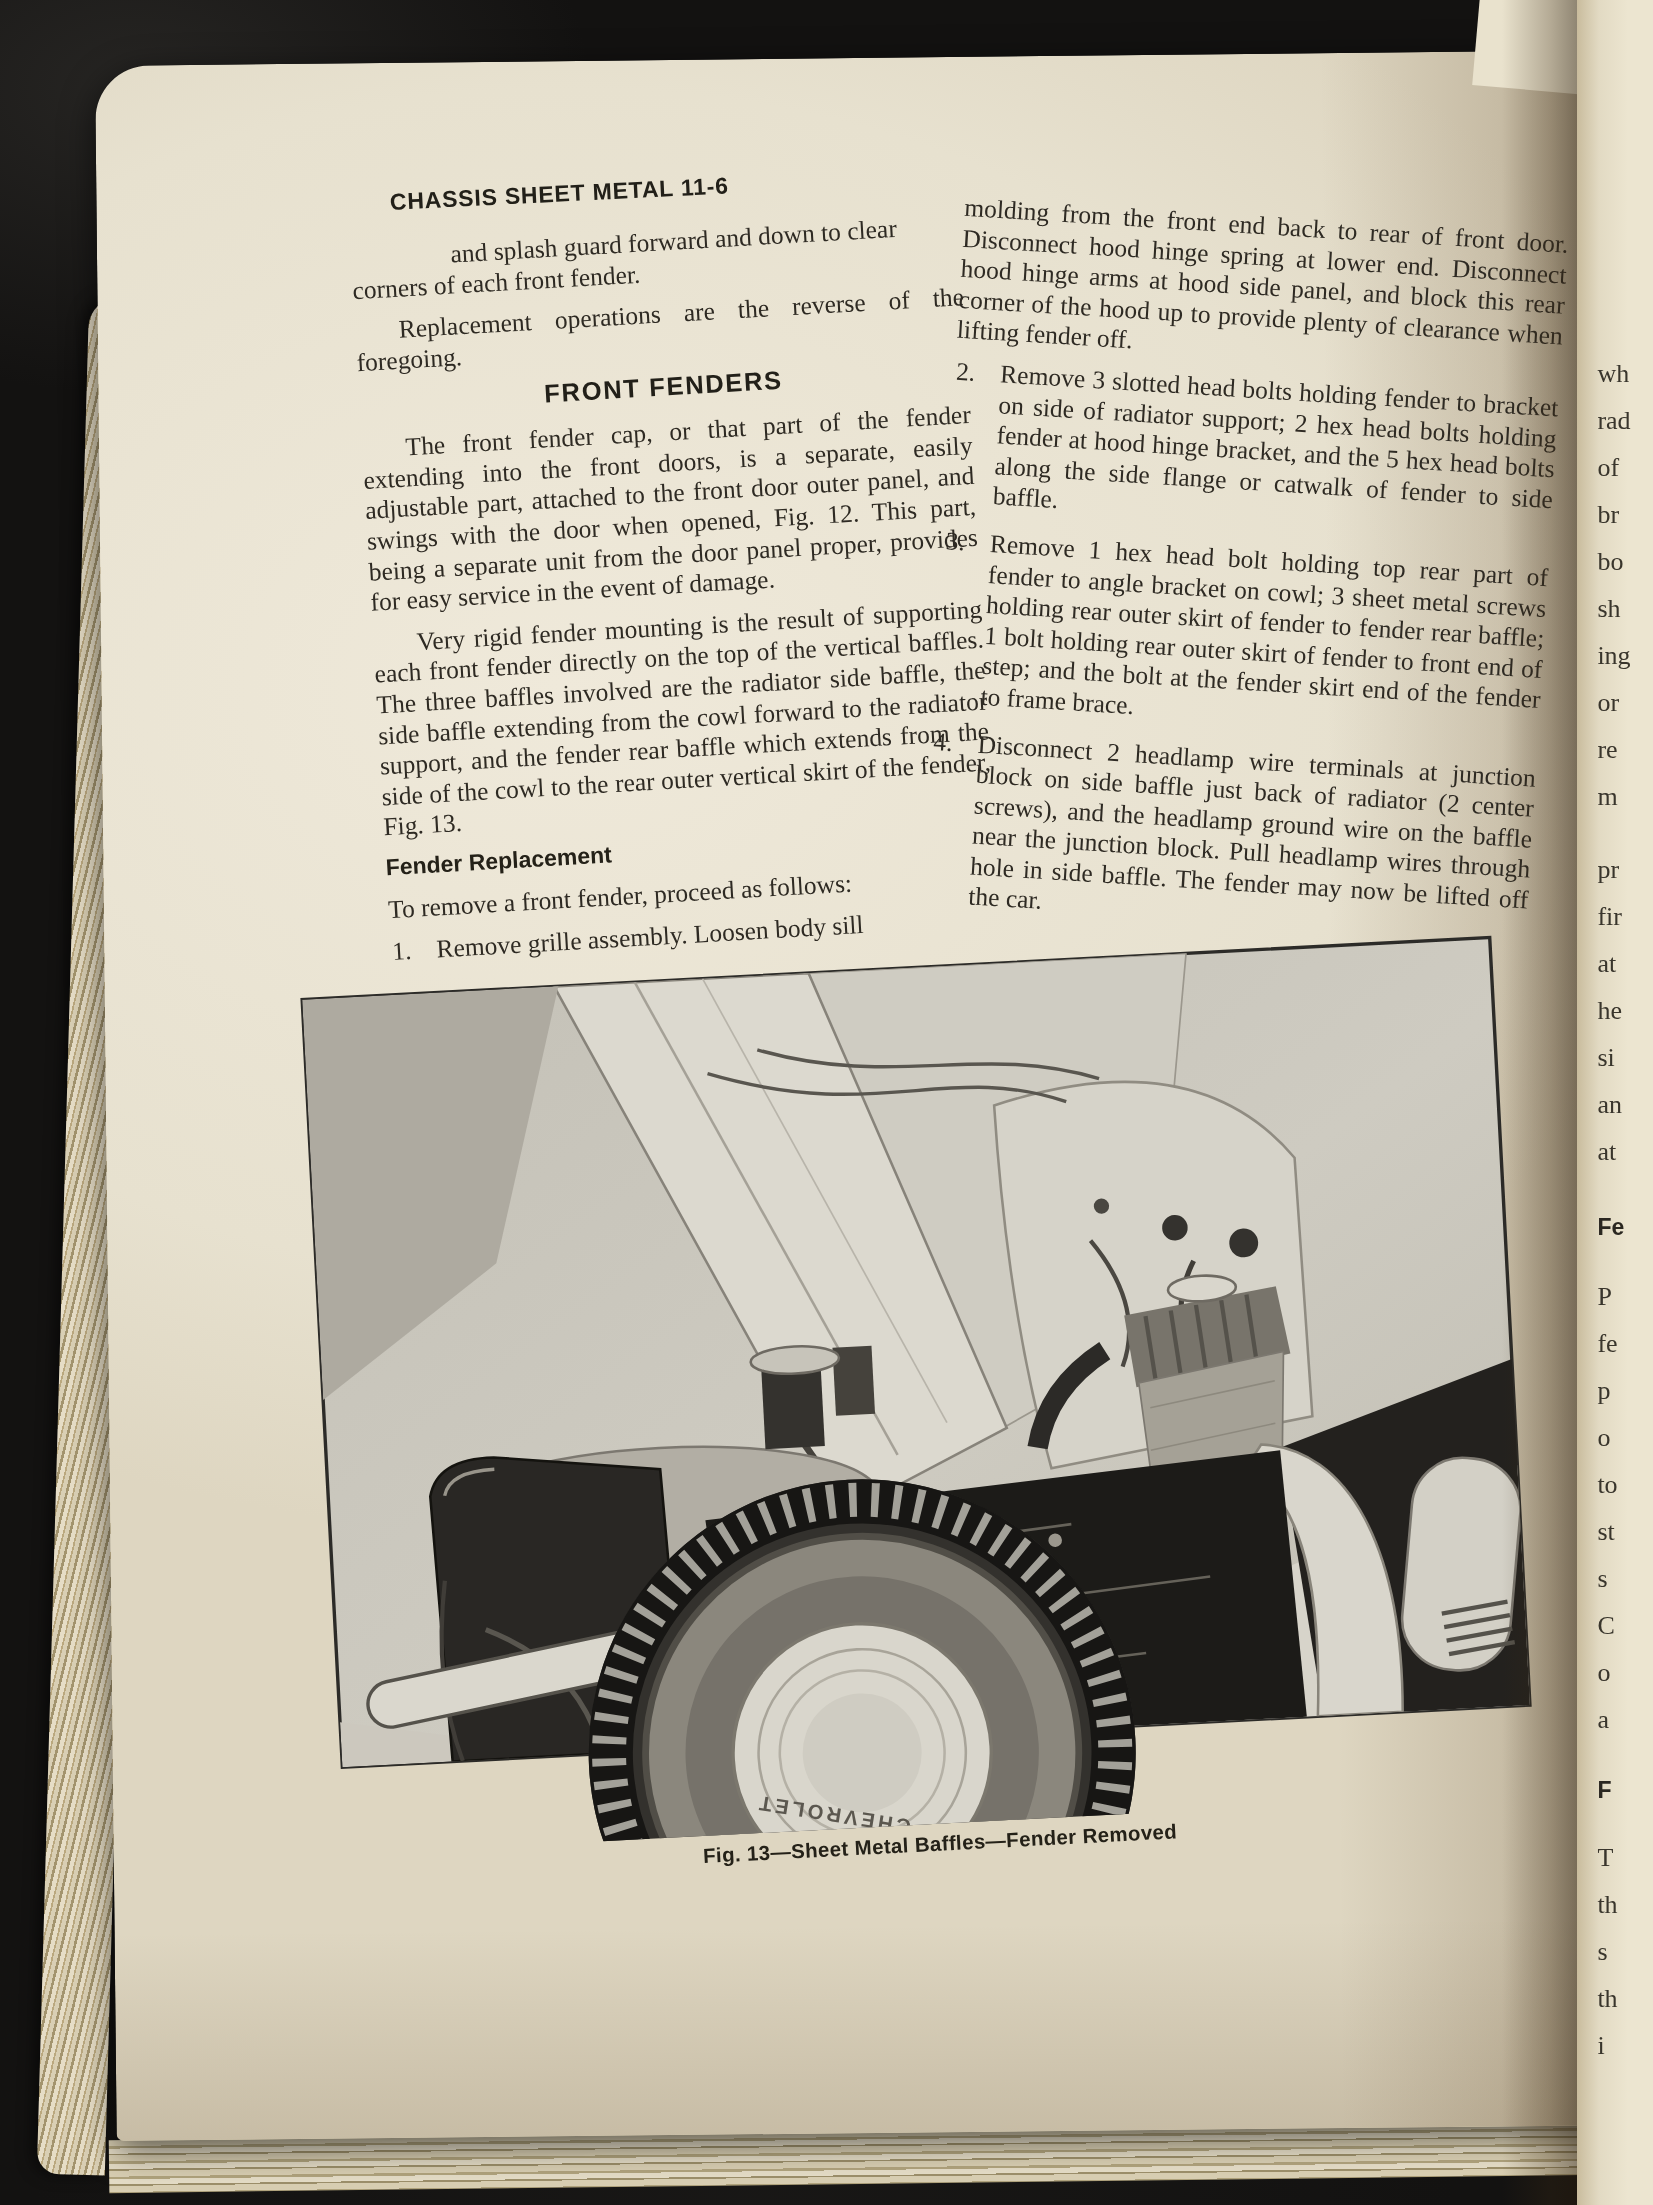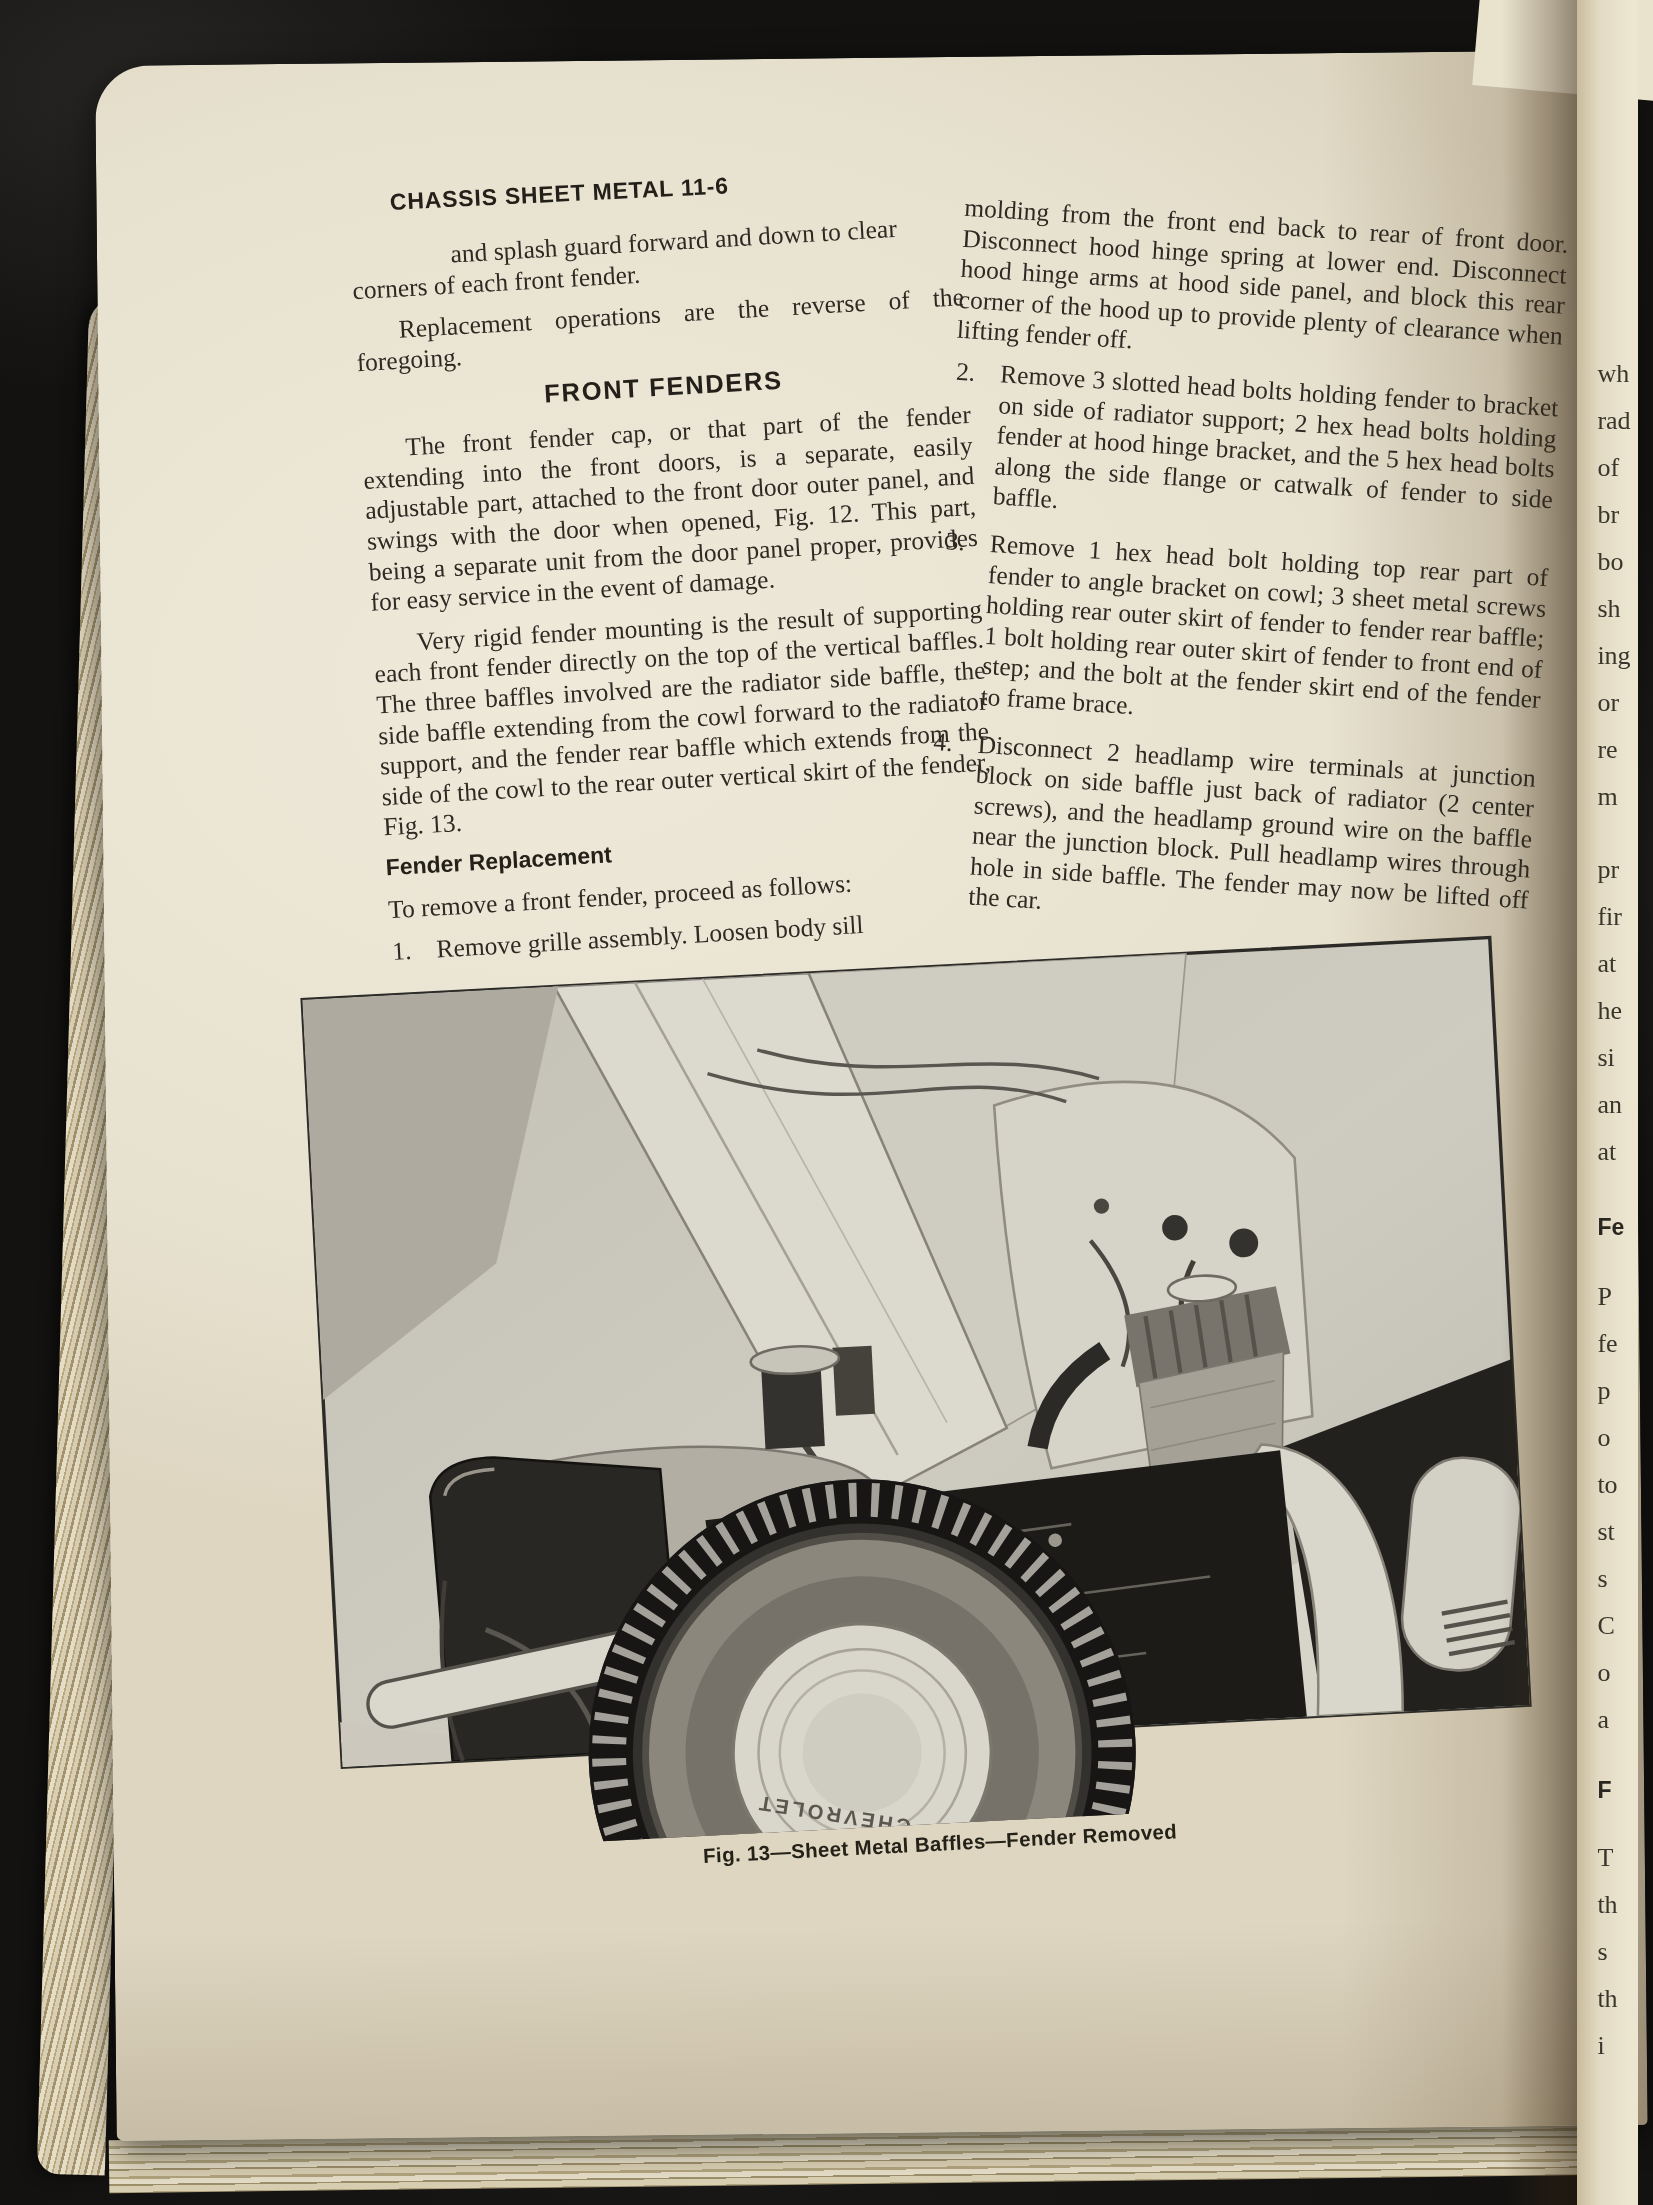--- a/index.html
+++ b/index.html
@@ -25,21 +25,21 @@
     transform:rotate(-0.6deg);transform-origin:top left;
     background:
       linear-gradient(90deg, rgba(0,0,0,0) 80%, rgba(96,72,40,.26) 96%, rgba(70,50,24,.38) 100%),
       linear-gradient(180deg, rgba(0,0,0,0) 90%, rgba(96,72,40,.18) 100%),
       radial-gradient(1190px 850px at 30% 30%, #efe9da, #e7e1cf 70%, #ded6c1 100%);
     border-radius:54px 8.5px 5.1px 6.8px;
     box-shadow:0 8.5px 34px rgba(0,0,0,.6);z-index:2;}
   
   .gutter-shadow{position:absolute;left:1502px;top:0;width:88px;height:2205px;z-index:5;
     background:linear-gradient(90deg, rgba(59,42,20,0) 0%, rgba(59,42,20,.30) 55%, rgba(38,26,11,.55) 100%);}
-  .right-page{position:absolute;left:1577px;top:0;width:61px;height:2205px;z-index:6;
+  .right-page{position:absolute;left:1577px;top:0;width:76px;height:2205px;z-index:6;
     background:linear-gradient(90deg,#c9bc9d 0,#e2dac3 22px,#ece5d0 51px);}
   .right-top-corner{position:absolute;left:1477px;top:-25.5px;width:204px;height:119px;z-index:4;
     transform:rotate(5deg);background:#e9e2cd;}
   .frag-col{position:absolute;left:20.4px;top:359px;display:flex;flex-direction:column;z-index:7;}
   .frag{font-family:"Liberation Serif",serif;font-size:26px;line-height:29px;margin-bottom:18px;color:#39352c;}
   .frag-b{font-family:"Liberation Sans",sans-serif;font-weight:bold;font-size:23px;color:#2a2720;}
   .frag-gap{display:block;}
   
   .page-header{position:absolute;left:293px;top:126px;transform:rotate(-2.2deg);transform-origin:top left;
     font-family:"Liberation Sans",sans-serif;font-weight:bold;font-size:23px;letter-spacing:0.8px;color:#222019;}

